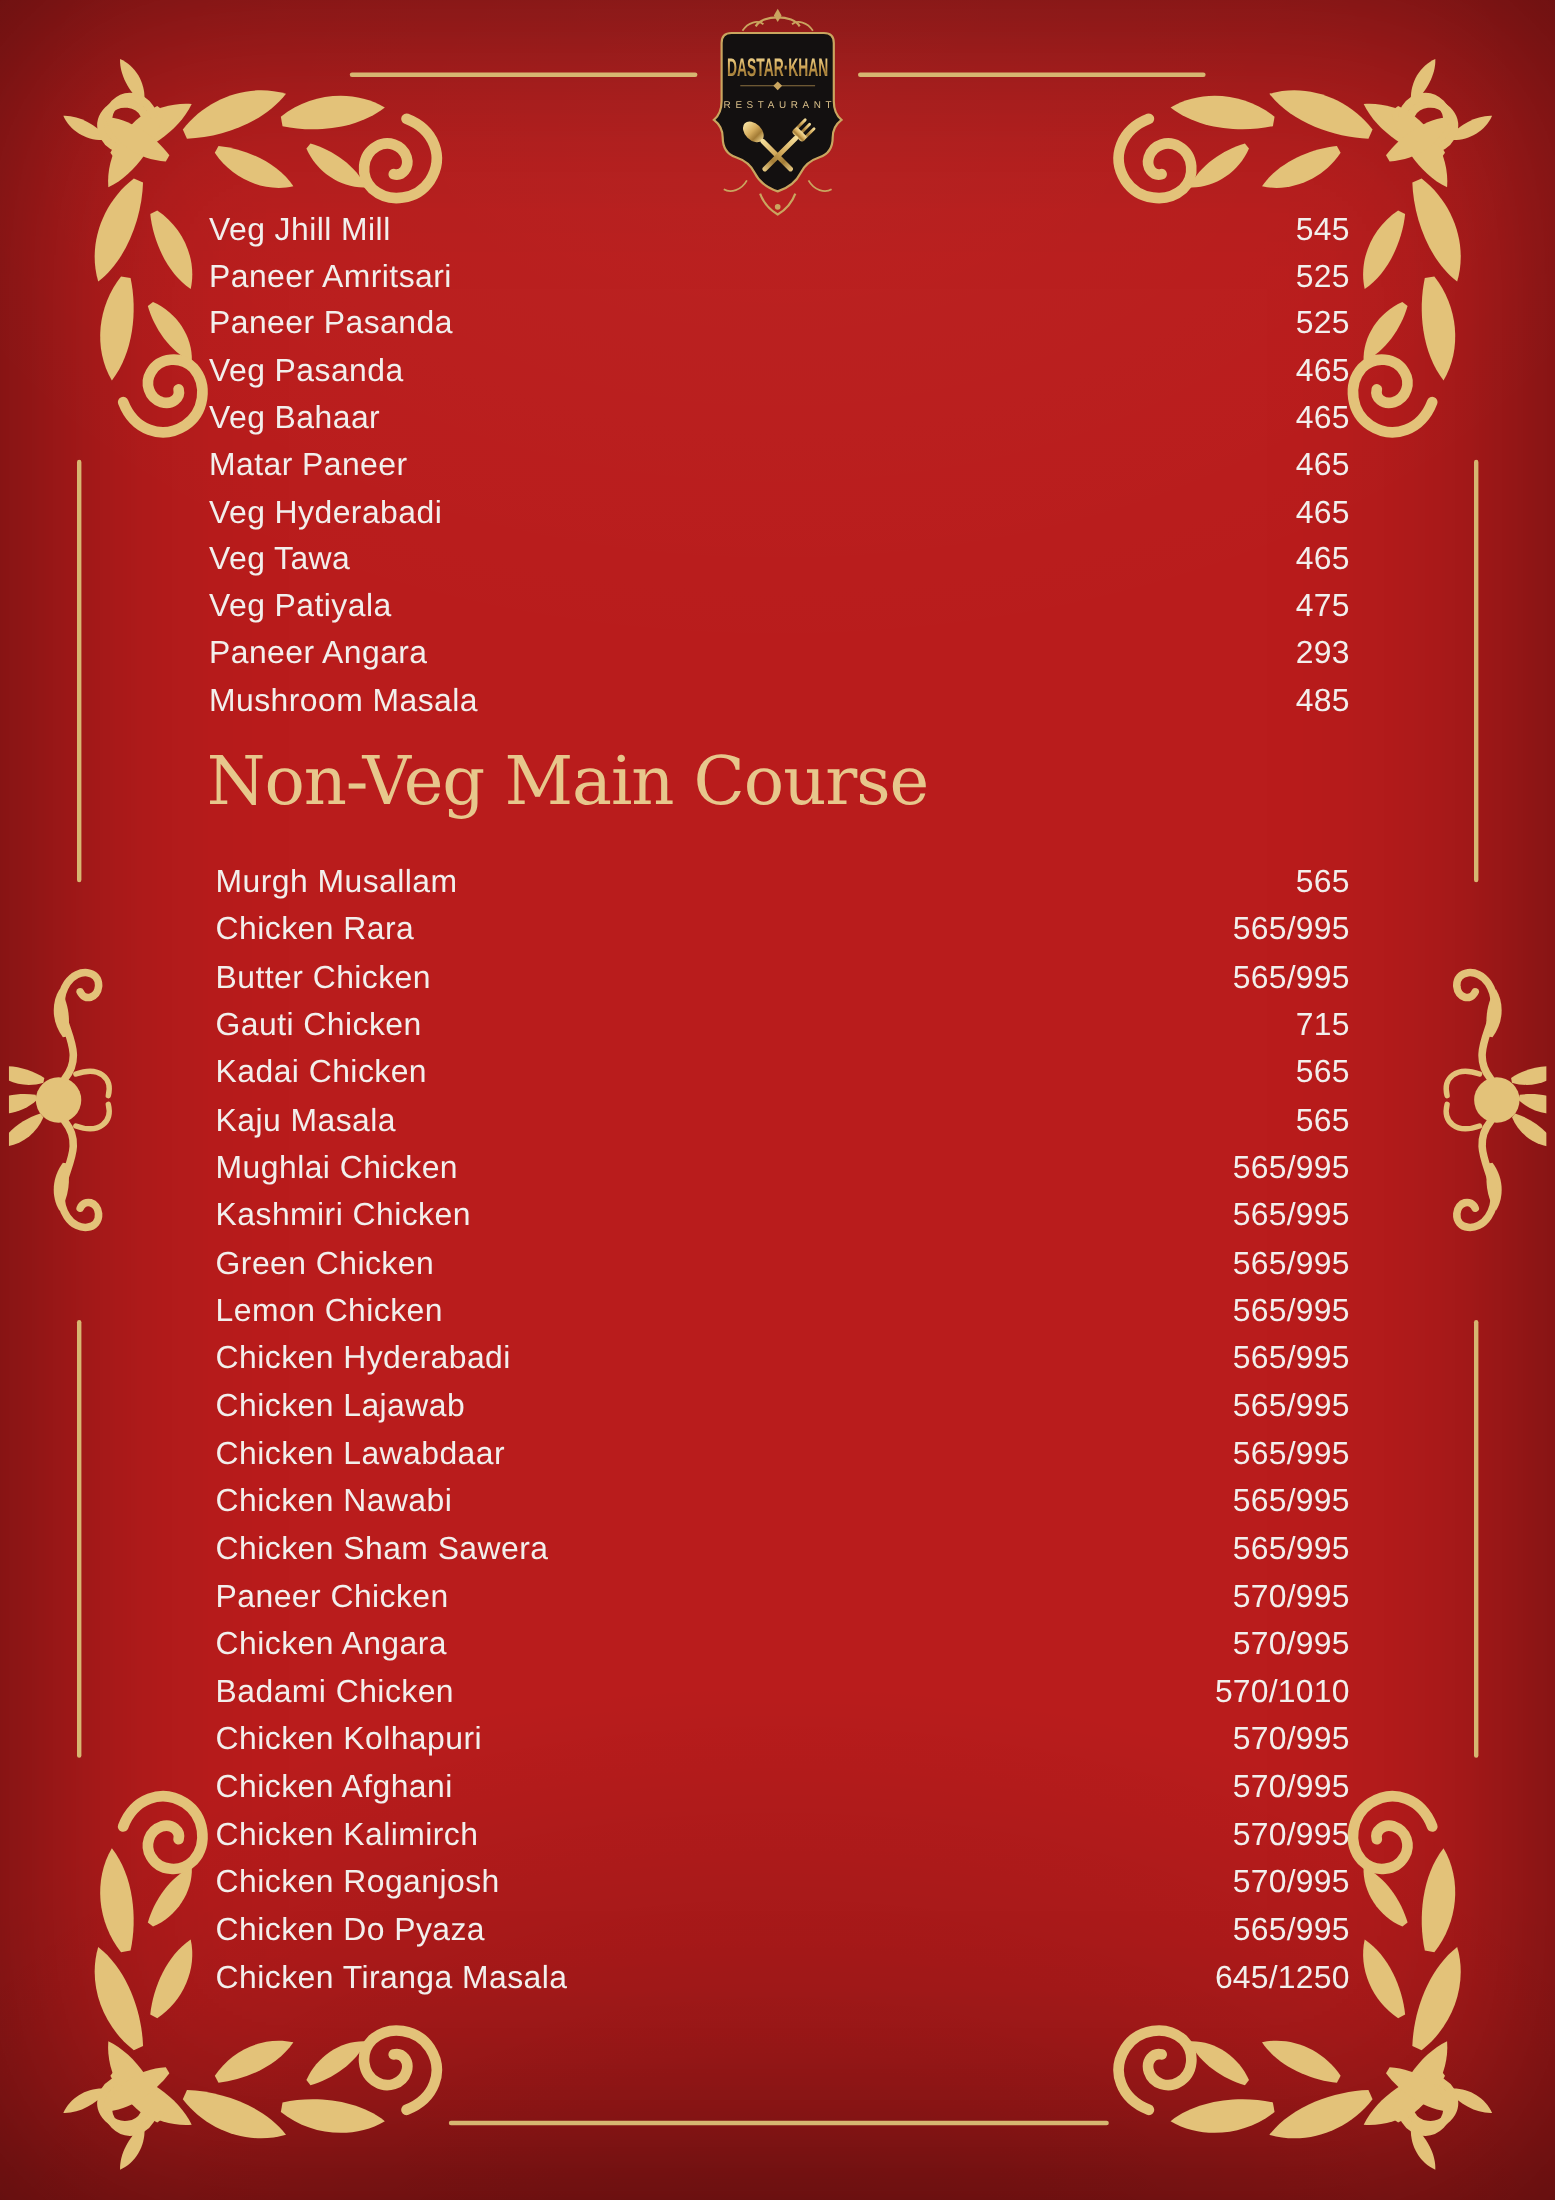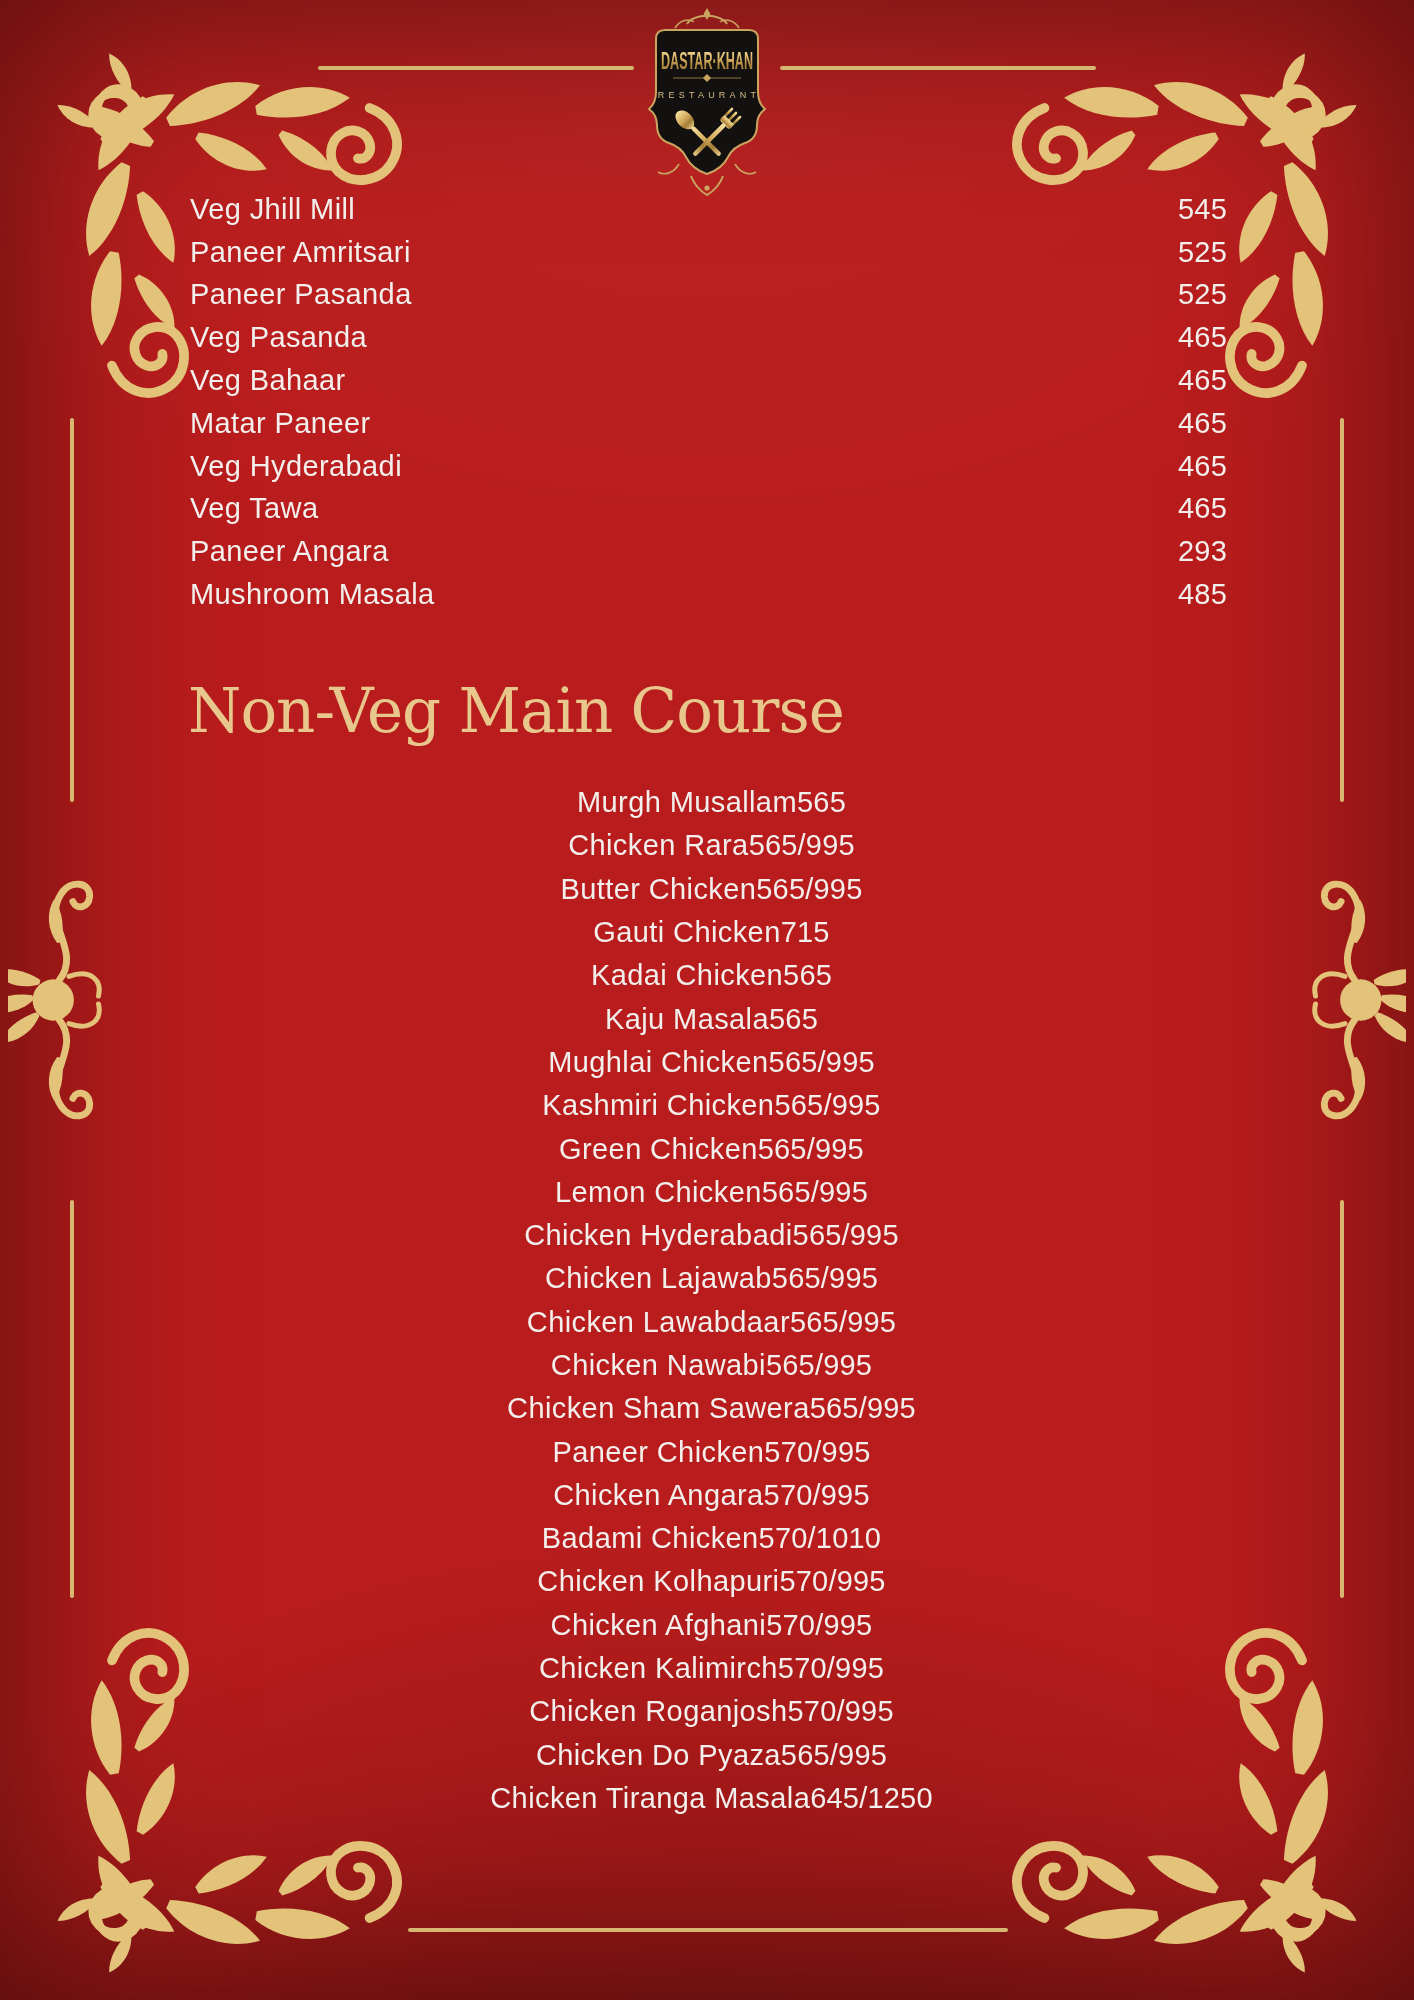--- a/index.html
+++ b/index.html
@@ -32,21 +32,21 @@
   .corner.br{left:996px;top:1612px;transform:scale(-1,-1);}
   .edge{position:absolute;width:118px;height:400px;}
   .edge.left{left:8px;top:800px;}
   .edge.right{left:1288px;top:800px;transform:scaleX(-1);}
   
   .logo{position:absolute;left:629px;top:6px;width:156px;height:192px;}
   .logo svg{display:block;width:100%;height:100%;}
   
   .menu-list{position:absolute;display:flex;flex-direction:column;}
   .list-veg{left:190px;top:188px;width:1037px;}
-  .list-nonveg{left:196px;top:781px;width:1031px;align-items:center;}
+  .list-nonveg{left:196px;top:781px;width:1031px;}
   .row{display:flex;justify-content:space-between;align-items:center;height:42.8px;}
   .list-nonveg .row{height:43.3px;}
   .nm,.pr{color:#f2efec;font-size:29px;letter-spacing:0.4px;white-space:nowrap;}
   .pr{letter-spacing:0.2px;}
   
   .section-title{
     position:absolute;left:188px;top:674px;
     font-family:"DejaVu Serif","Liberation Serif",serif;
     font-size:61px;line-height:74px;font-weight:400;
     letter-spacing:-1px;color:#e7c78c;white-space:nowrap;
@@ -191,20 +191,24 @@
       </div>
       <div class="row">
         <span class="nm">Veg Hyderabadi</span>
         <span class="pr">465</span>
       </div>
       <div class="row">
         <span class="nm">Veg Tawa</span>
         <span class="pr">465</span>
       </div>
       <div class="row">
+        <span class="nm">Veg Patiyala</span>
+        <span class="pr">475</span>
+      </div>
+      <div class="row">
         <span class="nm">Paneer Angara</span>
         <span class="pr">293</span>
       </div>
       <div class="row">
         <span class="nm">Mushroom Masala</span>
         <span class="pr">485</span>
       </div>
     </div>
 
   <div class="section-title">Non-Veg Main Course</div>

